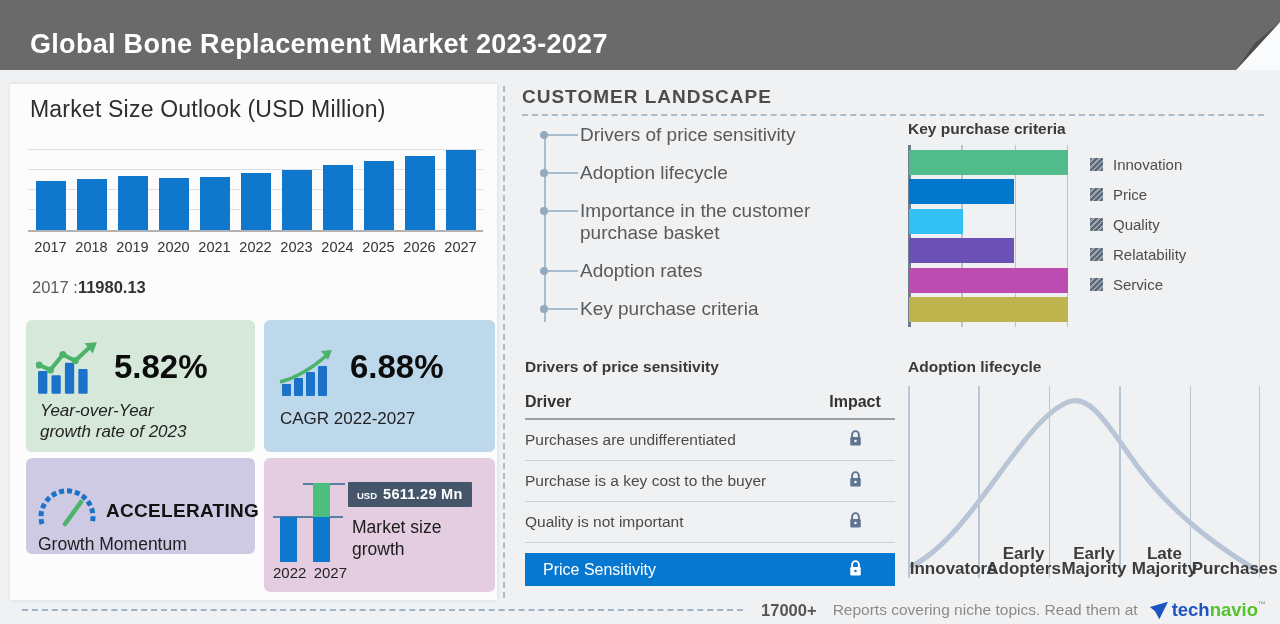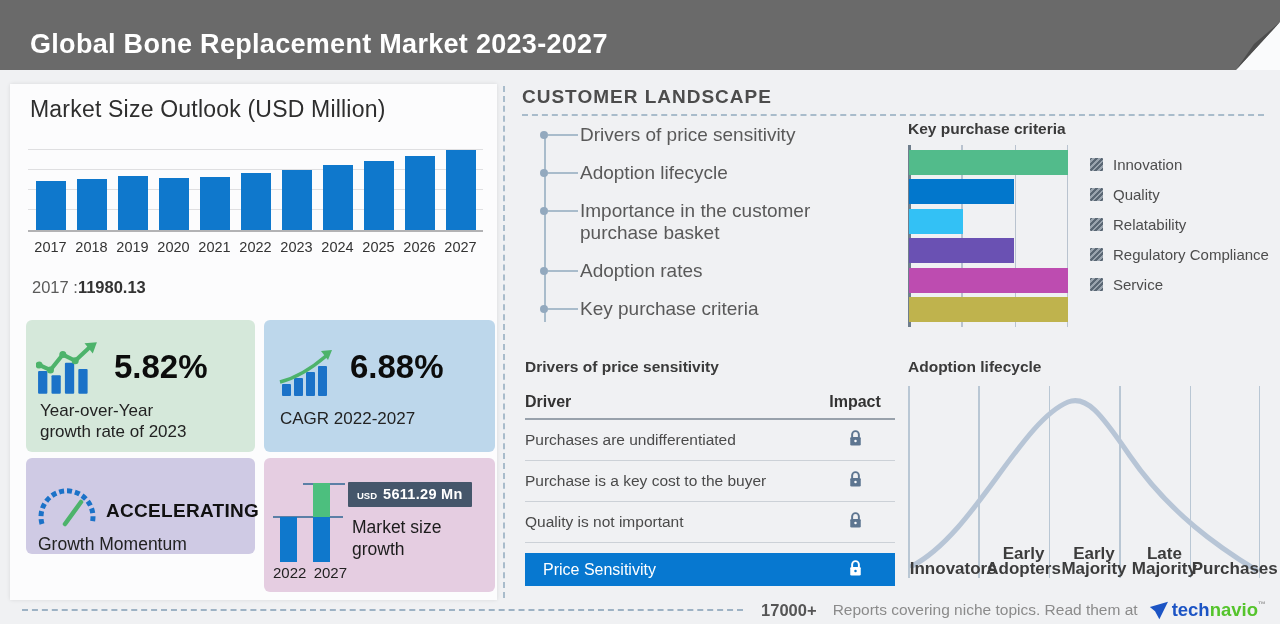--- a/index.html
+++ b/index.html
@@ -26,21 +26,21 @@
   .callout { position:absolute; left:22px; top:194px; margin:0; font-size:16.5px; color:#5a5a5a; }
   .callout b { color:#333; }
 
   .card { position:absolute; border-radius:6px; }
   .card-green  { left:16px;  top:236px; width:229px; height:132px; background:var(--green-card,#d5e8da); }
   .card-blue   { left:254px; top:236px; width:231px; height:132px; background:var(--blue-card,#bdd7eb); }
   .card-purple { left:16px;  top:374px; width:229px; height:96px; background:var(--purple-card,#cfcae4); }
   .card-pink   { left:254px; top:374px; width:231px; height:134px; background:var(--pink-card,#e5cde1); }
   .card .big { position:absolute; margin:0; font-size:33px; font-weight:700; color:#0c0c0c; }
   .card .lbl { position:absolute; margin:0; font-size:17px; color:#222; line-height:21px; white-space:pre-line; }
-  .card-green .big { left:88px; top:28px; }  .card-green .lbl { left:14px; top:80px; }
+  .card-green .big { left:88px; top:28px; }  .card-green .lbl { left:14px; top:80px;font-style:italic; }
   .card-blue  .big { left:86px; top:28px; }  .card-blue  .lbl { left:16px; top:88px; }
   .card-green .icon { position:absolute; left:10px; top:22px; }
   .card-blue  .icon { position:absolute; left:14px; top:30px; }
   .card-purple .icon { position:absolute; left:10px; top:26px; }
   .accel { position:absolute; left:80px; top:42px; margin:0; font-size:19px; font-weight:700; color:#111; letter-spacing:.3px; }
   .momentum { position:absolute; left:12px; top:76px; margin:0; font-size:17.5px; color:#222; }
 
   
   .pc-chart { position:absolute; left:9px; top:25px; width:72px; height:79px; }
   .pc-line1 { position:absolute; left:0; top:33px; width:70px; height:2px; background:#5b7fa6; }
@@ -295,29 +295,29 @@
             </div>
           </div>
       </div>
       <div class="kpc-legend" id="kpc-legend">
           <div class="kpc-leg">
             <span class="kpc-swatch"></span>
             <span class="kpc-label">Innovation</span>
           </div>
           <div class="kpc-leg">
             <span class="kpc-swatch"></span>
+            <span class="kpc-label">Price</span>
+          </div>
+          <div class="kpc-leg">
+            <span class="kpc-swatch"></span>
             <span class="kpc-label">Quality</span>
           </div>
           <div class="kpc-leg">
             <span class="kpc-swatch"></span>
             <span class="kpc-label">Relatability</span>
-          </div>
-          <div class="kpc-leg">
-            <span class="kpc-swatch"></span>
-            <span class="kpc-label">Regulatory Compliance</span>
           </div>
           <div class="kpc-leg">
             <span class="kpc-swatch"></span>
             <span class="kpc-label">Service</span>
           </div>
         </div>
     </div>
   </section>
 
   <section class="dps">

